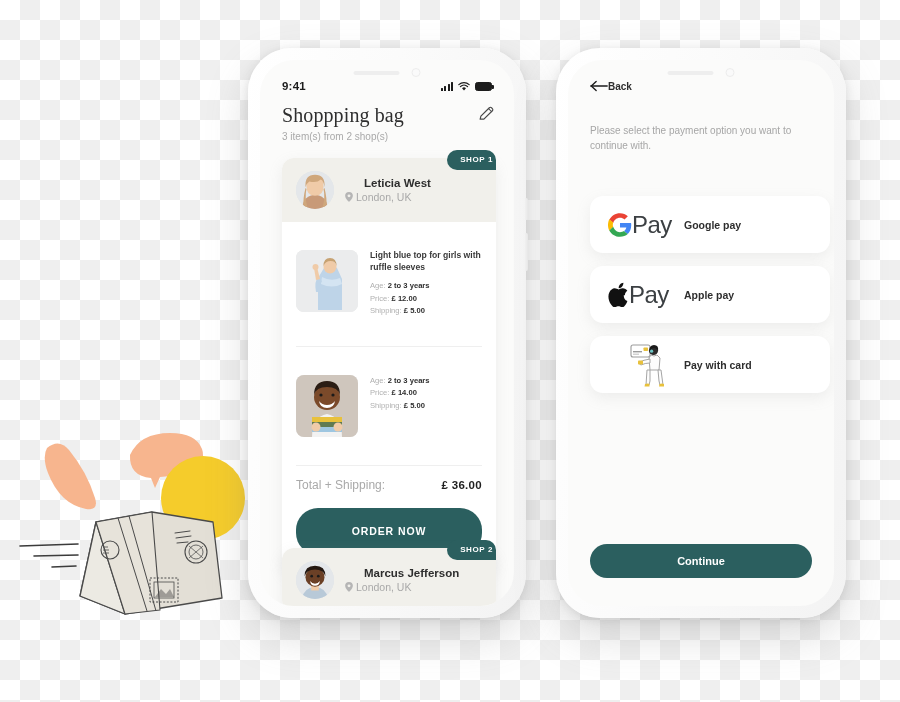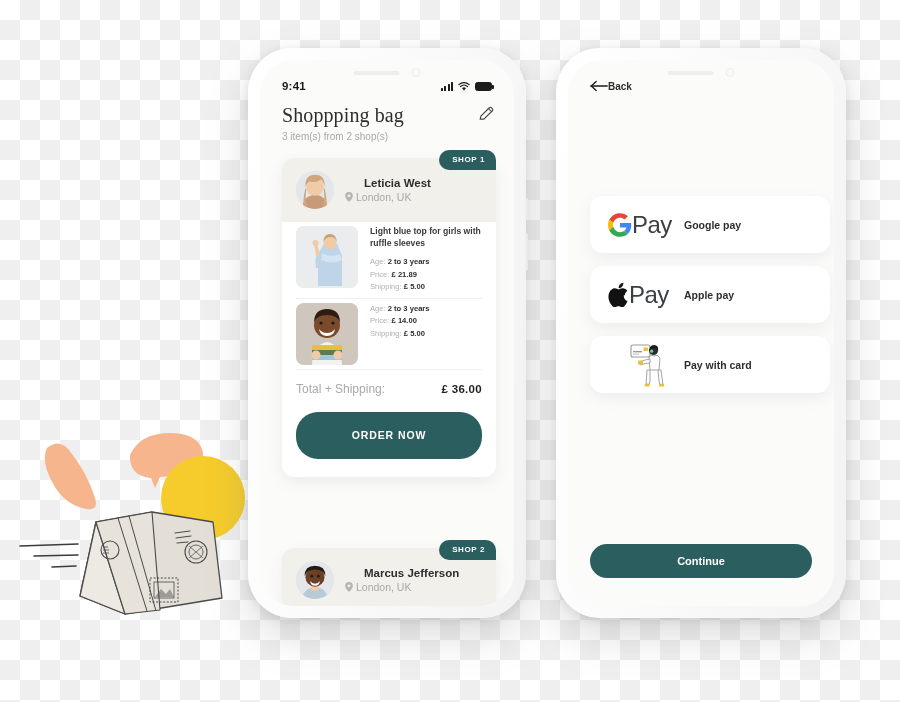--- a/index.html
+++ b/index.html
@@ -98,33 +98,33 @@
     background: #f1f0eb;
     border-radius: 12px 12px 0 0;
     padding: 13px 14px;
     display: flex; align-items: center; gap: 11px;
     position: relative;
   }
   .shop-badge {
     position: absolute; right: 0; top: -8px;
     background: #2b5f5f; color: #ffffff;
     font-size: 8px; font-weight: bold; letter-spacing: .6px;
-    padding: 5px 11px 6px 13px;
+    padding: 5px 3px 6px 13px;
     border-radius: 12px 12px 0 12px;
   }
   .avatar {
     width: 38px; height: 38px; border-radius: 50%;
     background: #dfe3e6; flex: none; overflow: hidden; position: relative;
   }
   .seller-name { font-size: 11.5px; font-weight: bold; color: #2e2e2e; padding-left: 19px; }
   .seller-loc { font-size: 10.5px; color: #a9a9a9; display: flex; align-items: center; gap: 3px; margin-top: 2px; }
 
   .products { padding: 0 14px; }
   .product {
-    display: flex; gap: 12px; padding: 4px 0;
+    display: flex; gap: 12px; padding: 28px 0;
     border-bottom: 1px solid #efefef;
   }
   .thumb {
     width: 62px; height: 62px; border-radius: 8px; flex: none;
     background: #e9e9e9; overflow: hidden; position: relative;
   }
   .p-name { font-size: 8.6px; font-weight: bold; color: #3a3a3a; line-height: 1.35; margin-bottom: 7px; }
   .p-line { font-size: 7.6px; color: #b0b0b0; line-height: 1.65; }
   .p-line b { color: #2e2e2e; }
 
@@ -300,21 +300,21 @@
             </svg>
           </div>
           <div>
             <div class="p-name">Light blue top for girls with ruffle sleeves</div>
             <div class="p-line">
               <span>Age:</span>
               <b>2 to 3 years</b>
             </div>
             <div class="p-line">
               <span>Price:</span>
-              <b>£ 21.89</b>
+              <b>£ 12.00</b>
             </div>
             <div class="p-line">
               <span>Shipping:</span>
               <b>£ 5.00</b>
             </div>
           </div>
         </div>
 
         <div class="product">
           <div class="thumb">
@@ -399,20 +399,21 @@
 
     <div class="back-row">
       <svg width="18" height="12" viewBox="0 0 22 14">
         <path d="M1 7 h20" stroke="#1c1c1c" stroke-width="1.7" stroke-linecap="round"></path>
         <path d="M7.5 1.5 L1.6 7 L7.5 12.5" stroke="#1c1c1c" stroke-width="1.7" fill="none" stroke-linecap="round" stroke-linejoin="round"></path>
       </svg>
       <span class="back-label">Back</span>
     </div>
 
     <div class="r-head">
+      <div class="r-desc">Please select the payment option you want to continue with.</div>
     </div>
 
     <div class="pay-list">
 
       <div class="pay-card">
         <span class="pay-logo">
           <svg width="24" height="24" viewBox="0 0 48 48">
             <path fill="#ea4335" d="M24 9.5c3.5 0 6.6 1.2 9 3.6l6.7-6.7C35.6 2.6 30.2.5 24 .5 14.6.5 6.5 5.9 2.6 13.7l7.8 6.1C12.3 14 17.6 9.5 24 9.5z"></path>
             <path fill="#4285f4" d="M46.5 24.5c0-1.6-.1-3.2-.4-4.7H24v9h12.7c-.6 3-2.3 5.5-4.8 7.2l7.6 5.9c4.4-4.1 7-10.1 7-17.4z"></path>
             <path fill="#fbbc05" d="M10.4 28.2c-.5-1.5-.8-3-.8-4.7s.3-3.2.8-4.7l-7.8-6.1C.9 16 0 19.9 0 24s.9 8 2.6 11.3l7.8-7.1z"></path>

